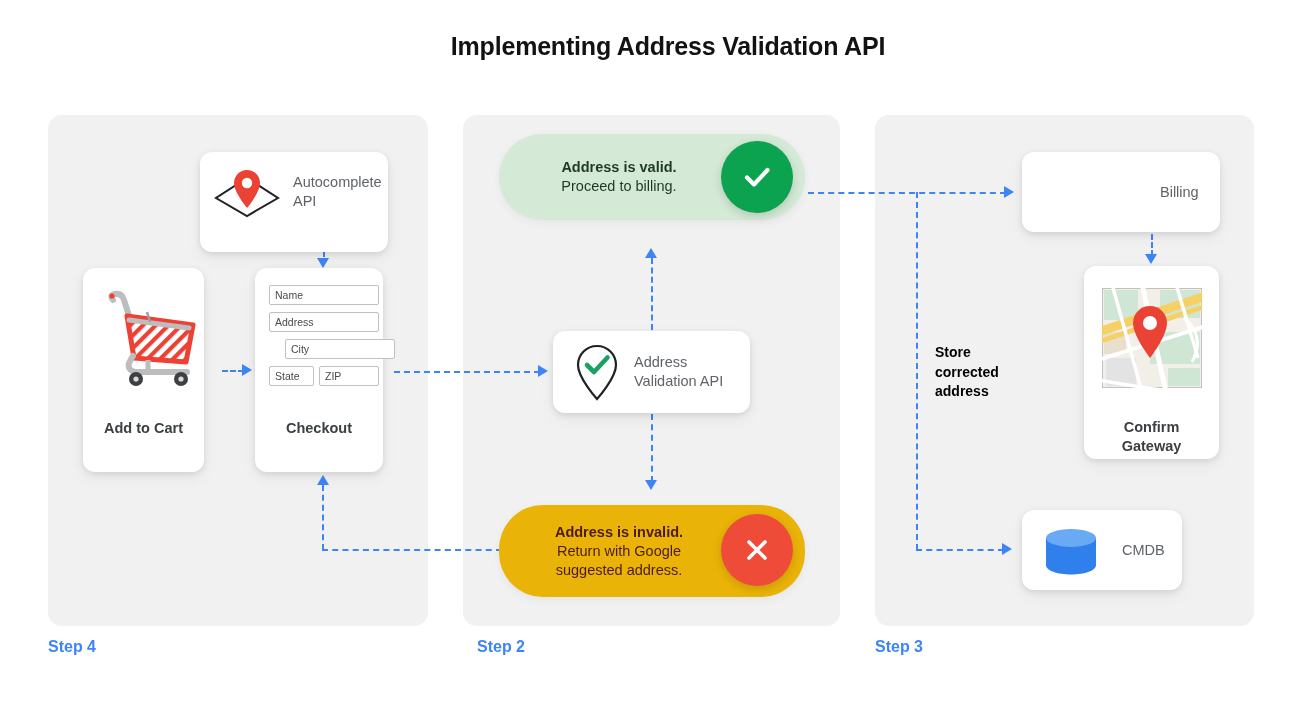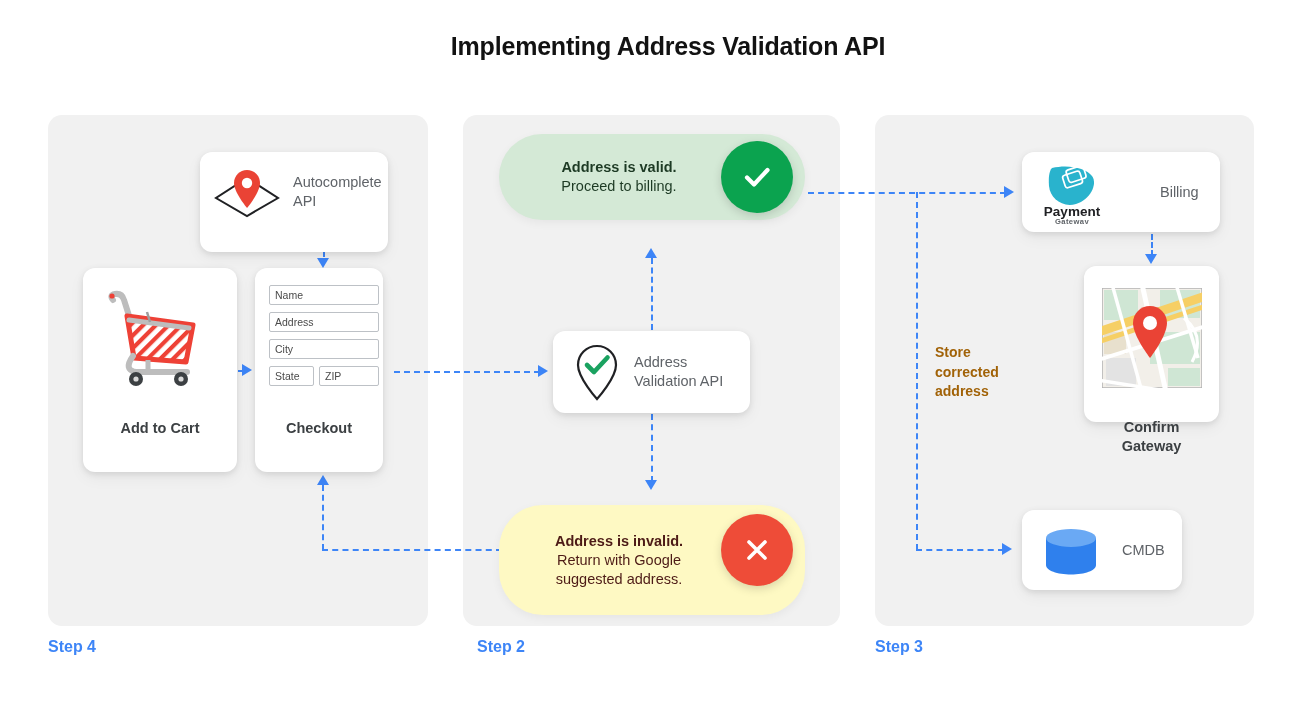--- a/index.html
+++ b/index.html
@@ -56,21 +56,21 @@
   }
   .card-side-label {
     position: absolute;
     font-size: 14.5px;
     color: #5f6368;
     line-height: 19px;
   }
 
   
   #card-autocomplete { left: 200px; top: 152px; width: 188px; height: 100px; }
-  #card-addtocart    { left: 83px;  top: 268px; width: 154px; height: 204px; }
+  #card-addtocart    { left: 83px;  top: 268px; width: 121px; height: 204px; }
   #card-checkout     { left: 255px; top: 268px; width: 128px; height: 204px; }
 
   .form-field {
     position: absolute;
     background: #ffffff;
     border: 1px solid #bdc1c6;
     border-radius: 2px;
     font-size: 10.5px;
     color: #4a4a4a;
     padding-left: 5px;
@@ -84,22 +84,22 @@
     border-radius: 44px;
     display: flex;
     align-items: center;
   }
   #pill-valid {
     left: 499px; top: 134px; width: 306px; height: 86px;
     background: #d4e9d6;
     box-shadow: 0 3px 10px rgba(0,0,0,0.05);
   }
   #pill-invalid {
-    left: 499px; top: 505px; width: 306px; height: 110px;
-    background: #fef9c3;
+    left: 499px; top: 505px; width: 306px; height: 92px;
+    background: #eab308;
     box-shadow: 0 3px 10px rgba(0,0,0,0.05);
   }
   .pill-text {
     flex: 1;
     text-align: center;
     padding-right: 66px;
     line-height: 19px;
     font-size: 14.5px;
   }
   #pill-valid .pill-text  { color: #1d3a24; }
@@ -117,28 +117,28 @@
   }
   #badge-invalid {
     right: 12px; top: 9px; width: 72px; height: 72px;
     background: #ee4c38;
     box-shadow: 0 3px 10px rgba(0,0,0,0.15);
   }
   #card-validation { left: 553px; top: 331px; width: 197px; height: 82px; }
 
   
   #card-billing { left: 1022px; top: 152px; width: 198px; height: 80px; }
-  #card-confirm { left: 1084px; top: 266px; width: 135px; height: 156px; }
+  #card-confirm { left: 1084px; top: 266px; width: 135px; height: 193px; }
   #card-cmdb    { left: 1022px; top: 510px; width: 160px; height: 80px; }
 
   .store-label {
     position: absolute;
     left: 935px; top: 343px;
     font-size: 14px; font-weight: bold;
-    color: #a16207;
+    color: #000000;
     line-height: 19.5px;
     width: 92px;
   }
   .dash-h {
     position: absolute;
     height: 0;
     border-top: 2px dashed #3d85f7;
   }
   .dash-v {
     position: absolute;
@@ -235,21 +235,21 @@
       <circle cx="78" cy="93" r="7" fill="#3c4043"></circle>
       <circle cx="78" cy="93" r="2.6" fill="#dadada"></circle>
     </svg>
   </span>
   <div class="card-caption" style="top:151px;">Add to Cart</div>
 </div>
 
 <div class="card" id="card-checkout">
   <div class="form-field" style="left:14px; top:17px;  width:110px;">Name</div>
   <div class="form-field" style="left:14px; top:44px;  width:110px;">Address</div>
-  <div class="form-field" style="left:14px; top:71px;  width:110px;">City</div>
+  <div class="form-field" style="left:30px; top:71px;  width:110px;">City</div>
   <div class="form-field" style="left:14px; top:98px;  width:45px;">State</div>
   <div class="form-field" style="left:64px; top:98px;  width:60px;">ZIP</div>
   <div class="card-caption" style="top:151px;">Checkout</div>
 </div>
 
 <div class="pill" id="pill-valid">
   <div class="pill-text">
     <span class="strong">Address is valid.</span>
     <span>Proceed to billing.</span>
   </div>
@@ -280,31 +280,20 @@
     <span>suggested address.</span>
   </div>
   <div class="badge-circle" id="badge-invalid">
     <svg width="38" height="38" viewBox="0 0 38 38">
       <path d="M11 11 L27 27 M27 11 L11 27" fill="none" stroke="#ffffff" stroke-width="3.6" stroke-linecap="round"></path>
     </svg>
   </div>
 </div>
 
 <div class="card" id="card-billing">
-  <span style="position:absolute;left:16px;top:10px;">
-    <svg width="70" height="62" viewBox="0 0 70 62">
-      <path d="M14 6 C30 2 48 6 54 14 C60 22 52 38 38 42 C24 46 12 36 11 24 C10.4 16 11 9 14 6 Z" fill="#29b3cd"></path>
-      <g transform="translate(24,14) rotate(-18)">
-        <rect x="0" y="0" width="18" height="13" rx="2.6" fill="none" stroke="#ffffff" stroke-width="1.7"></rect>
-        <rect x="5" y="-4" width="18" height="13" rx="2.6" fill="none" stroke="#ffffff" stroke-width="1.7"></rect>
-      </g>
-      <text x="34" y="54" font-family="'Liberation Sans',sans-serif" font-size="13.5" font-weight="bold" fill="#202124" text-anchor="middle">Payment</text>
-      <text x="34" y="61.5" font-family="'Liberation Sans',sans-serif" font-size="7.6" font-weight="bold" fill="#5f6368" text-anchor="middle" letter-spacing="0.4">Gateway</text>
-    </svg>
-  </span>
   <div class="card-side-label" style="left:100px; top:31px;margin-left:38px;">Billing</div>
 </div>
 
 <div class="card" id="card-confirm">
   <span style="position:absolute;left:18px;top:22px;">
     <svg width="100" height="100" viewBox="0 0 100 100">
       <rect x="0" y="0" width="100" height="100" fill="#f2efe9" stroke="#b3b3b3" stroke-width="1.5"></rect>
       <rect x="2" y="2" width="34" height="30" fill="#cfe6d4"></rect>
       <rect x="58" y="2" width="40" height="28" fill="#cfe6d4"></rect>
       <rect x="48" y="44" width="50" height="32" fill="#cfe6d4"></rect>

